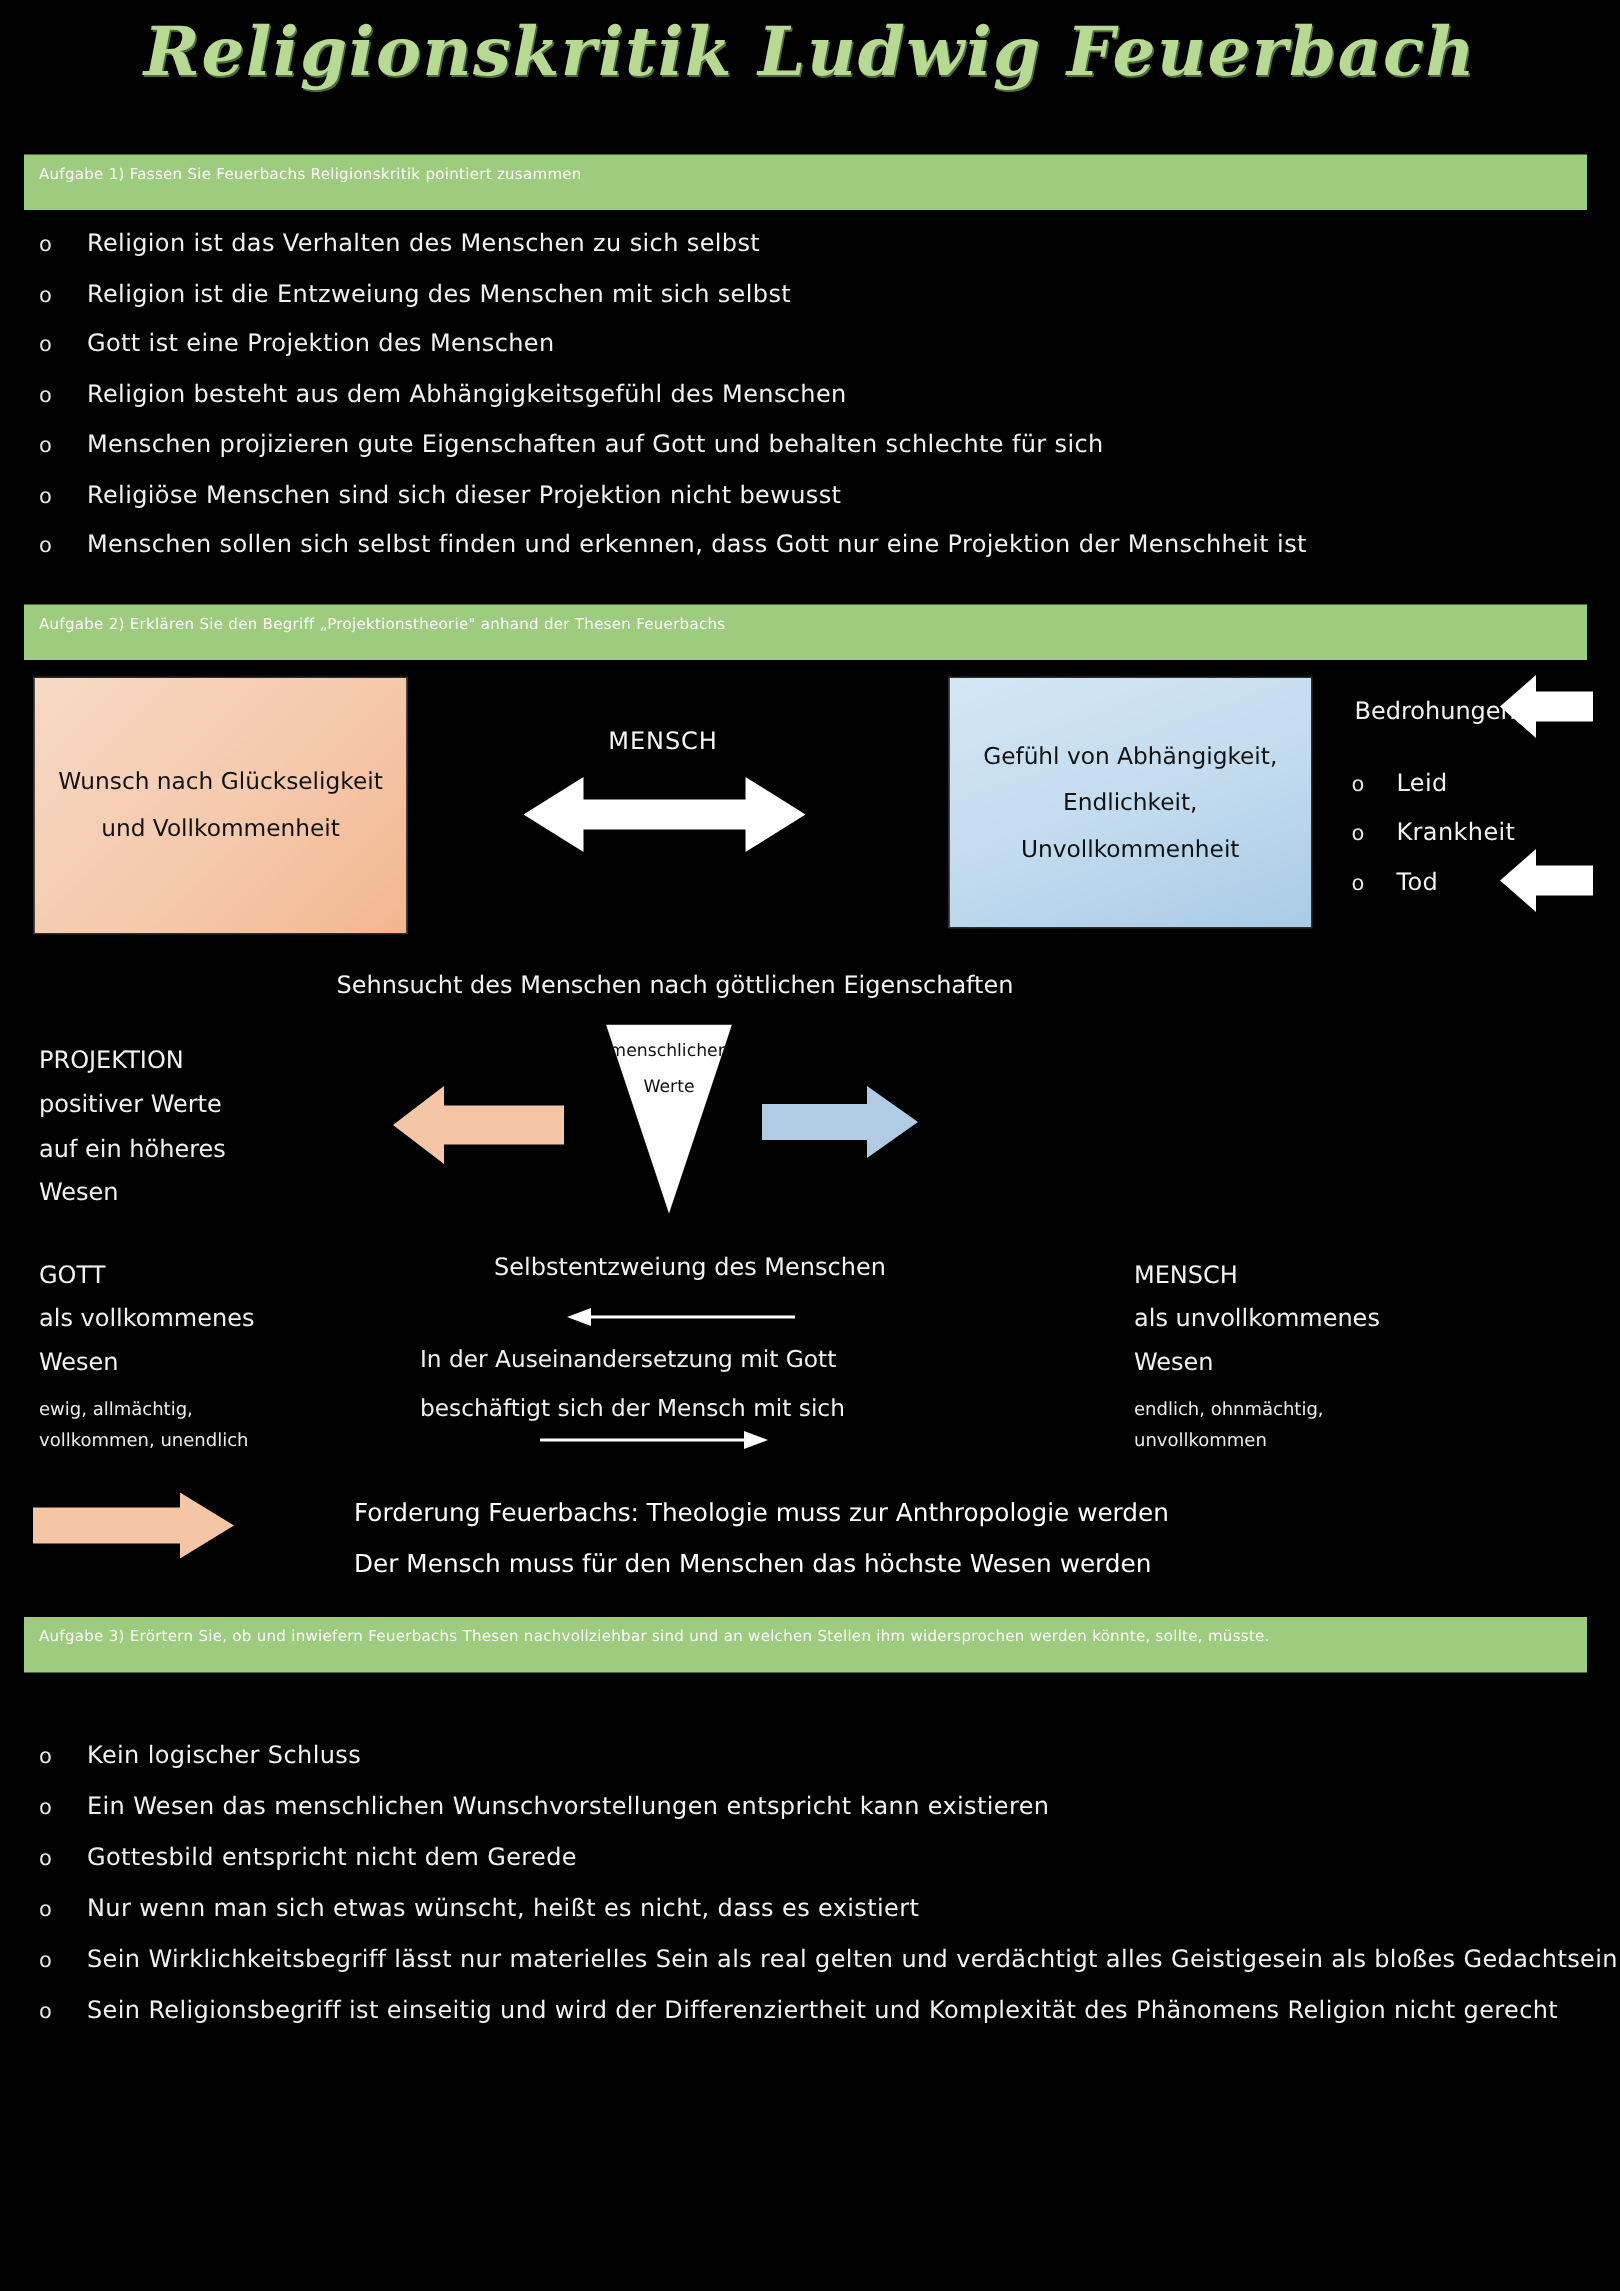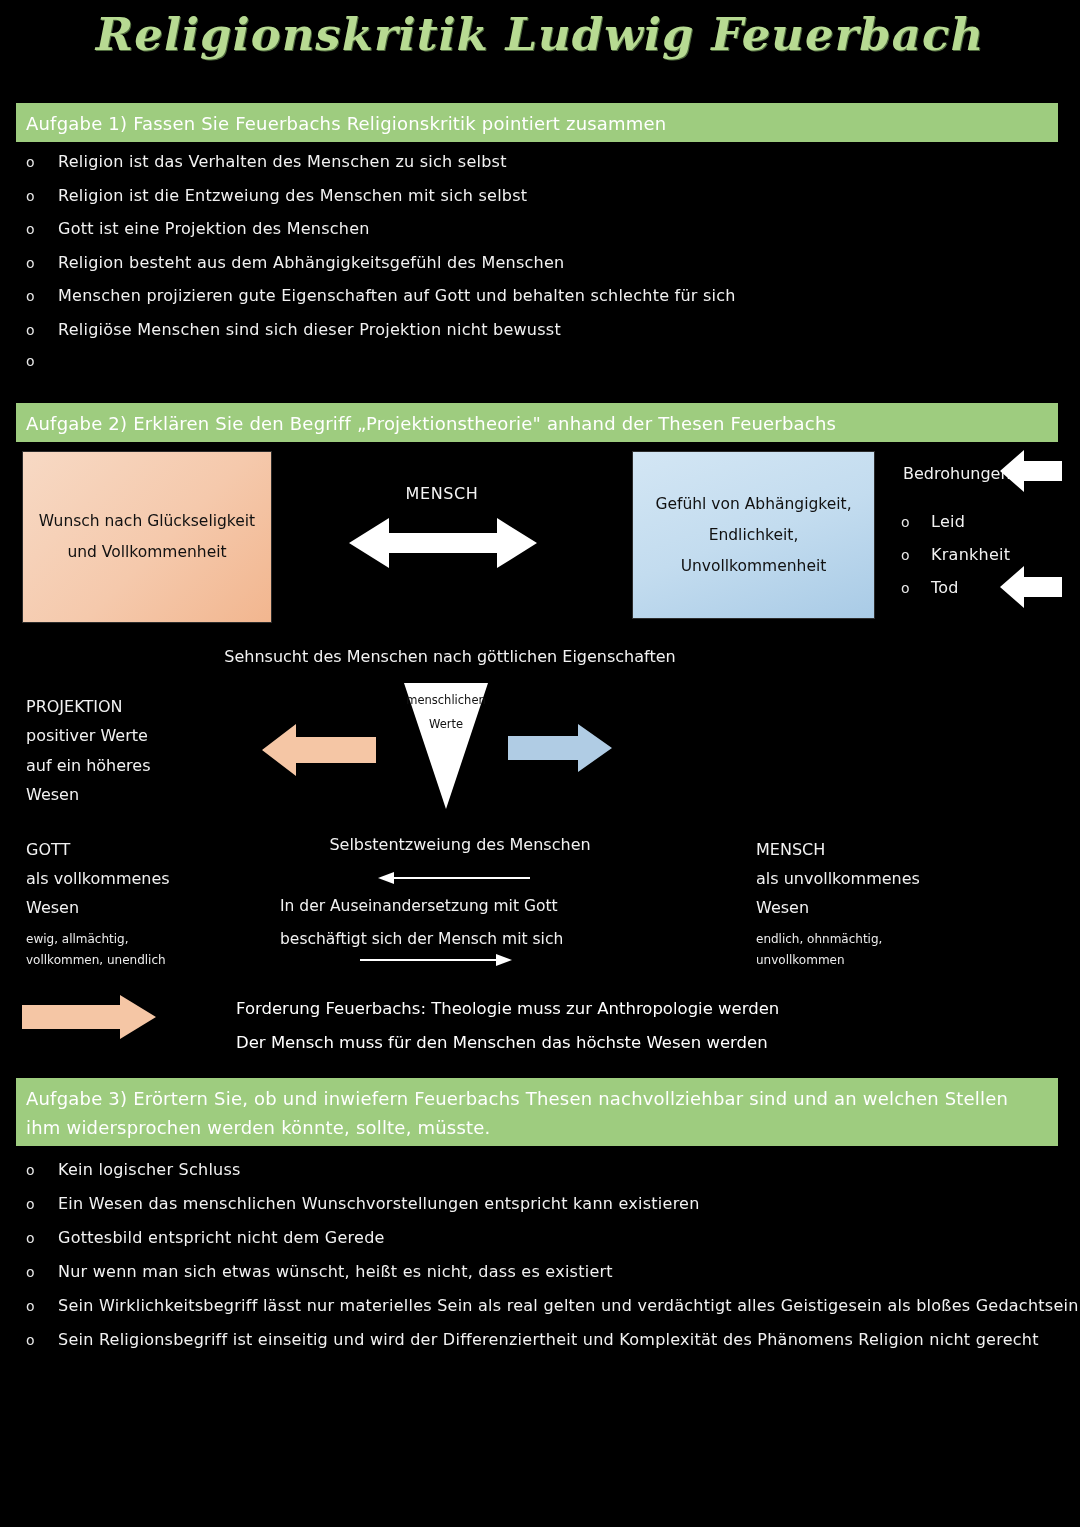--- a/index.html
+++ b/index.html
@@ -34,23 +34,23 @@
     text-shadow: 1px 1px 0 rgba(140,190,110,.55);
   }
 
   
   .task-banner {
     position: absolute;
     left: 16px;
     width: 1042px;
     background: #9ecc7f;
     color: #ffffff;
-    font-size: 18px;
+    font-size: 10px;
     line-height: 1.62;
-    padding: 6px 10px 4px 10px;
+    padding: 6px 10px 15px 10px;
     letter-spacing: .2px;
   }
   #banner-1 { top: 103px; }
   #banner-2 { top: 403px; }
   #banner-3 { top: 1078px; width: 1042px; }
 
   
   .bullets {
     position: absolute;
     left: 16px;
@@ -218,20 +218,21 @@
   <div class="bullet-row">
     <span class="bullet-marker">o</span>
     <span class="bullet-text">Menschen projizieren gute Eigenschaften auf Gott und behalten schlechte für sich</span>
   </div>
   <div class="bullet-row">
     <span class="bullet-marker">o</span>
     <span class="bullet-text">Religiöse Menschen sind sich dieser Projektion nicht bewusst</span>
   </div>
   <div class="bullet-row">
     <span class="bullet-marker">o</span>
+    <span class="bullet-text">Menschen sollen sich selbst finden und erkennen, dass Gott nur eine Projektion der Menschheit ist</span>
   </div>
 </div>
 
 <div class="task-banner" id="banner-2">Aufgabe 2) Erklären Sie den Begriff „Projektionstheorie" anhand der Thesen Feuerbachs</div>
 
 <div class="diagram">
 
   <div class="concept-box" id="box-wish">
     <span>Wunsch nach Glückseligkeit</span>
     <span>und Vollkommenheit</span>

